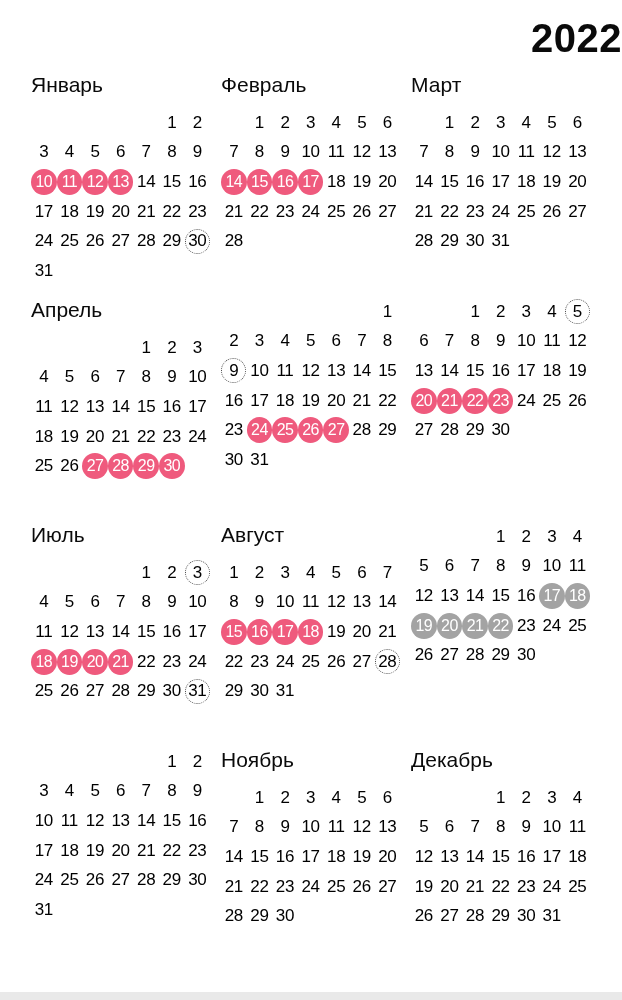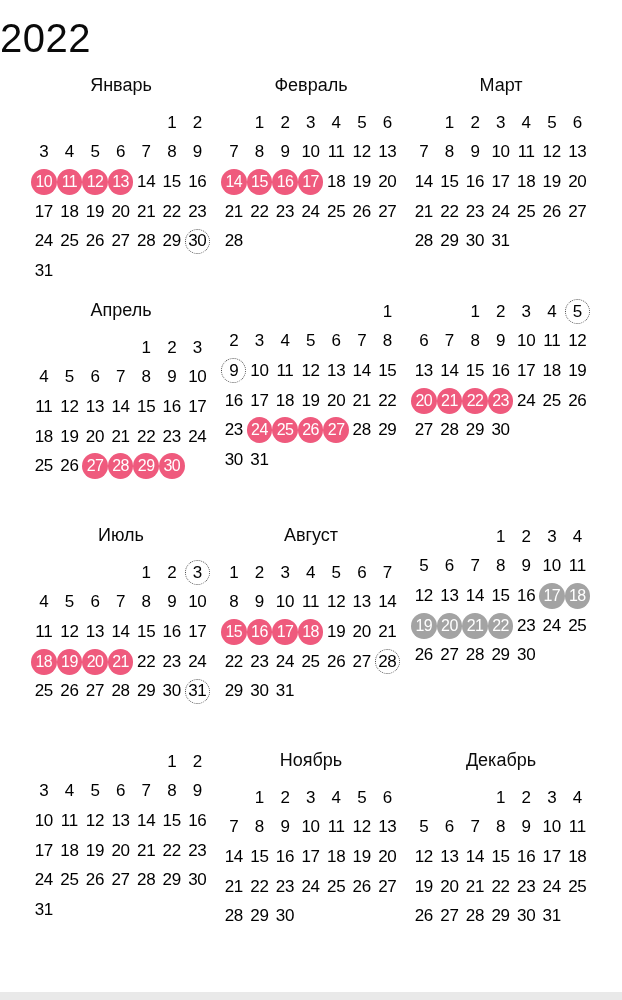--- a/index.html
+++ b/index.html
@@ -15,42 +15,42 @@
     height: 1000px;
     background: #fff;
     overflow: hidden;
   }
   .year-title {
     margin: 0;
     padding-top: 16px;
     height: 44px;
     line-height: 44px;
     margin-bottom: 12px;
-    text-align: left;
+    text-align: right;
     font-size: 40px;
-    font-weight: 400;
+    font-weight: 700;
     letter-spacing: 0.5px;
     color: #0a0a0a;
   }
   .quarter {
     height: 225px;
     display: flex;
     justify-content: space-between;
     padding: 0 31px;
     box-sizing: border-box;
   }
   .month {
     width: 180px;
   }
   .month-title {
-    font-size: 18px;
+    font-size: 21px;
     line-height: 26px;
     height: 26px;
     margin-bottom: 10px;
-    text-align: center;
+    text-align: left;
     font-weight: 400;
     color: #0a0a0a;
     white-space: nowrap;
   }
   .month-title.bold {
     font-weight: 700;
   }
   .month-grid {
     display: grid;
     grid-template-columns: repeat(7, 25.6px);

